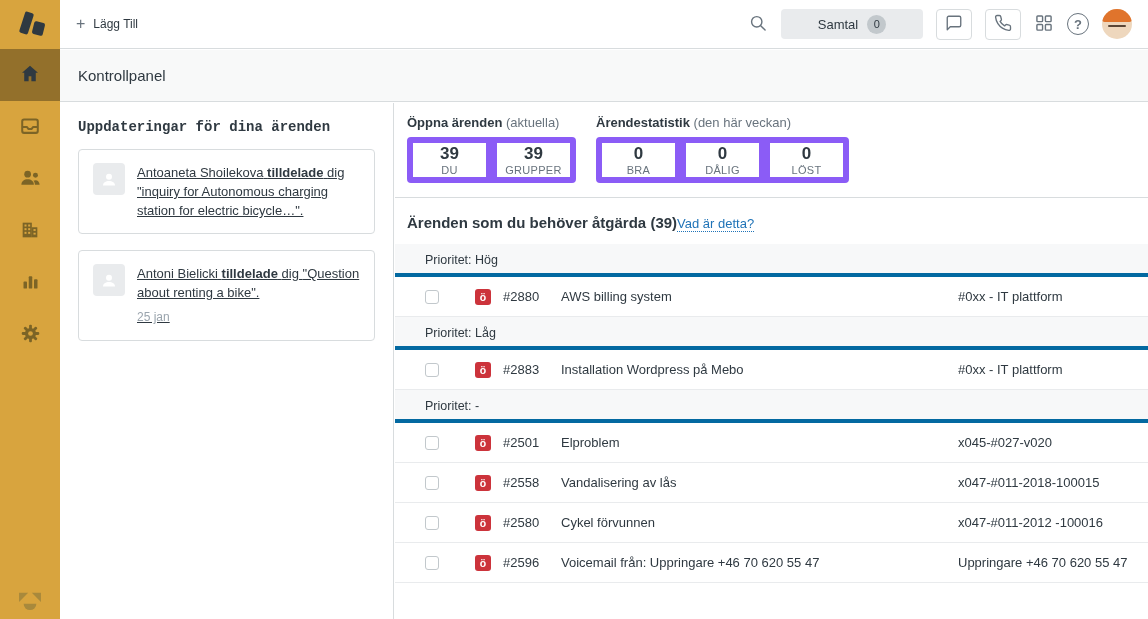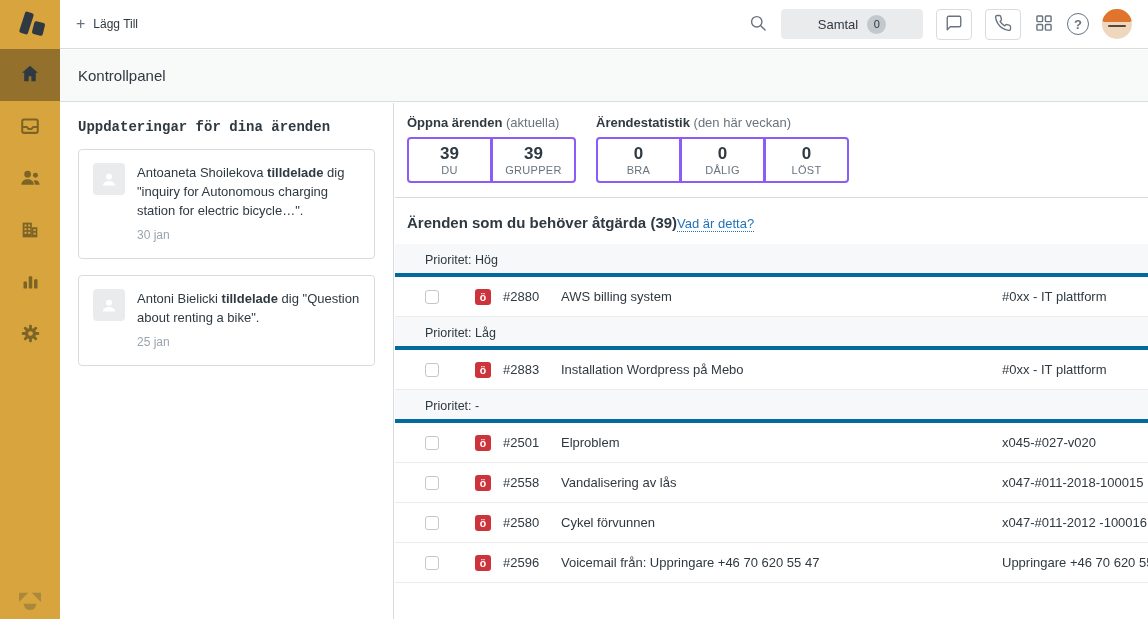--- a/index.html
+++ b/index.html
@@ -42,35 +42,35 @@
   
   .subheader { position:absolute; left:60px; top:50px; width:1088px; height:52px; background:#f8f9f9;
     border-bottom:1px solid #d8dcde; display:flex; align-items:center; padding-left:18px; }
   .subheader h1 { font-size:15px; font-weight:500; color:#2f3941; }
 
   
   .left-panel { position:absolute; left:60px; top:103px; width:334px; height:516px; background:#fff;
     border-right:1px solid #d8dcde; padding:16px 18px; overflow:hidden; }
   .left-panel h2 { font-size:14px; font-weight:bold; margin-bottom:14px; color:#2f3941;font-family:Liberation Mono, monospace; }
   .note-card { border:1px solid #d8dcde; border-radius:4px; background:#fff; padding:13px 14px;
-    display:flex; gap:12px; margin-bottom:16px; cursor:pointer; }
+    display:flex; gap:12px; margin-bottom:16px; cursor:pointer;text-decoration:underline; }
   .note-avatar { flex:0 0 32px; width:32px; height:32px; background:#e9ebed; border-radius:4px;
     display:flex; align-items:center; justify-content:center; }
   .note-body { font-size:13px; line-height:19px; color:#2f3941; }
   .note-body b { font-weight:bold; }
   .note-date { margin-top:6px; font-size:12px; color:#9aa4ad; }
 
   
   .right-content { position:absolute; left:395px; top:103px; width:753px; height:516px; background:#fff; overflow:hidden; }
   .stats-row { display:flex; gap:20px; padding:12px 0 0 12px; }
   .stat-title { font-size:13px; margin-bottom:7px; }
   .stat-title b { font-weight:bold; color:#2f3941; }
   .stat-title .sub { color:#68737d; font-weight:normal; }
   .stat-boxes { display:flex; }
-  .stat-box { width:85px; height:46px; border:2px solid #8b5cf6; background:#fff;
+  .stat-box { width:85px; height:46px; border:6px solid #8b5cf6; background:#fff;
     display:flex; flex-direction:column; align-items:center; justify-content:center; margin-left:-1px; }
   .stat-box:first-child { margin-left:0; border-radius:4px 0 0 4px; }
   .stat-box:last-child { border-radius:0 4px 4px 0; }
   .stat-box:only-child { border-radius:4px; }
   .stat-value { font-size:17px; font-weight:bold; color:#2f3941; line-height:20px; }
   .stat-label { font-size:11px; color:#68737d; letter-spacing:.3px; margin-top:0; }
 
   .hdivider { border-top:1px solid #d8dcde; margin-top:14px; }
 
   .section-head { padding:16px 0 12px 12px; display:flex; align-items:baseline; }
@@ -81,21 +81,21 @@
   .trow.cols { display:grid; grid-template-columns:14px 64px 58px 1fr 190px; align-items:center; }
   .thead { height:36px; border-bottom:1px solid #d8dcde; font-weight:bold; font-size:13px; color:#2f3941; }
   .ticket { height:40px; border-bottom:1px solid #e9ebed; font-size:13px; cursor:pointer; }
   .group { height:33px; line-height:32px; background:#f7f8f9; border-bottom:4px solid #0369a1;
     font-size:12.5px; color:#2f3941; }
   .cb { width:14px; height:14px; border:1px solid #c2c8cc; border-radius:3px; background:#fff; display:inline-block; cursor:pointer; }
   .cell-status { padding-left:36px; }
   .badge { display:inline-block; width:16px; height:16px; background:#cc333b; color:#fff; border-radius:3px;
     font-size:10.5px; font-weight:bold; text-align:center; line-height:16px; }
   .cell-subject, .cell-requester { white-space:nowrap; overflow:hidden; }
-  .cell-requester { padding-right:2px;margin-left:44px; }
+  .cell-requester { padding-right:2px; }
 </style>
 </head>
 <body>
 
 <nav class="sidebar">
   <div class="brand">
     <div class="m1"></div>
     <div class="m2"></div>
   </div>
 
@@ -248,21 +248,20 @@
       <svg width="18" height="18" viewBox="0 0 24 24" fill="#ffffff">
         <circle cx="12" cy="9" r="4"></circle>
           <path d="M4 20.5c0-4 3.6-6 8-6s8 2 8 6z"></path>
       </svg>
     </div>
     <div class="note-body">
       <span>Antoaneta Shoilekova</span>
       <b>tilldelade</b>
       <span>dig</span>
       <span>"inquiry for Autonomous charging station for electric bicycle…".</span>
-      <div class="note-date">30 jan</div>
     </div>
   </div>
 
   <div class="note-card">
     <div class="note-avatar">
       <svg width="18" height="18" viewBox="0 0 24 24" fill="#ffffff">
         <circle cx="12" cy="9" r="4"></circle>
           <path d="M4 20.5c0-4 3.6-6 8-6s8 2 8 6z"></path>
       </svg>
     </div>

